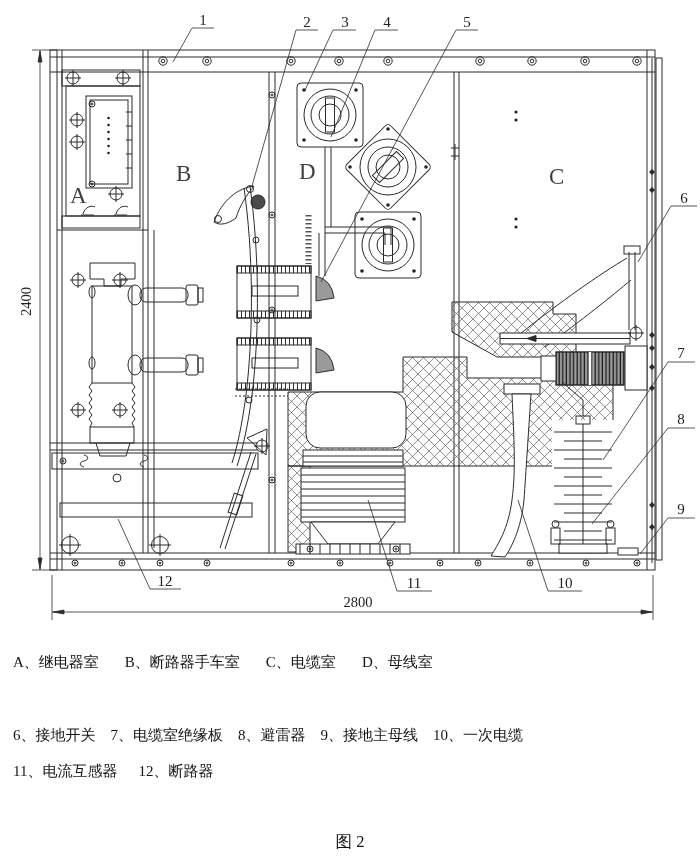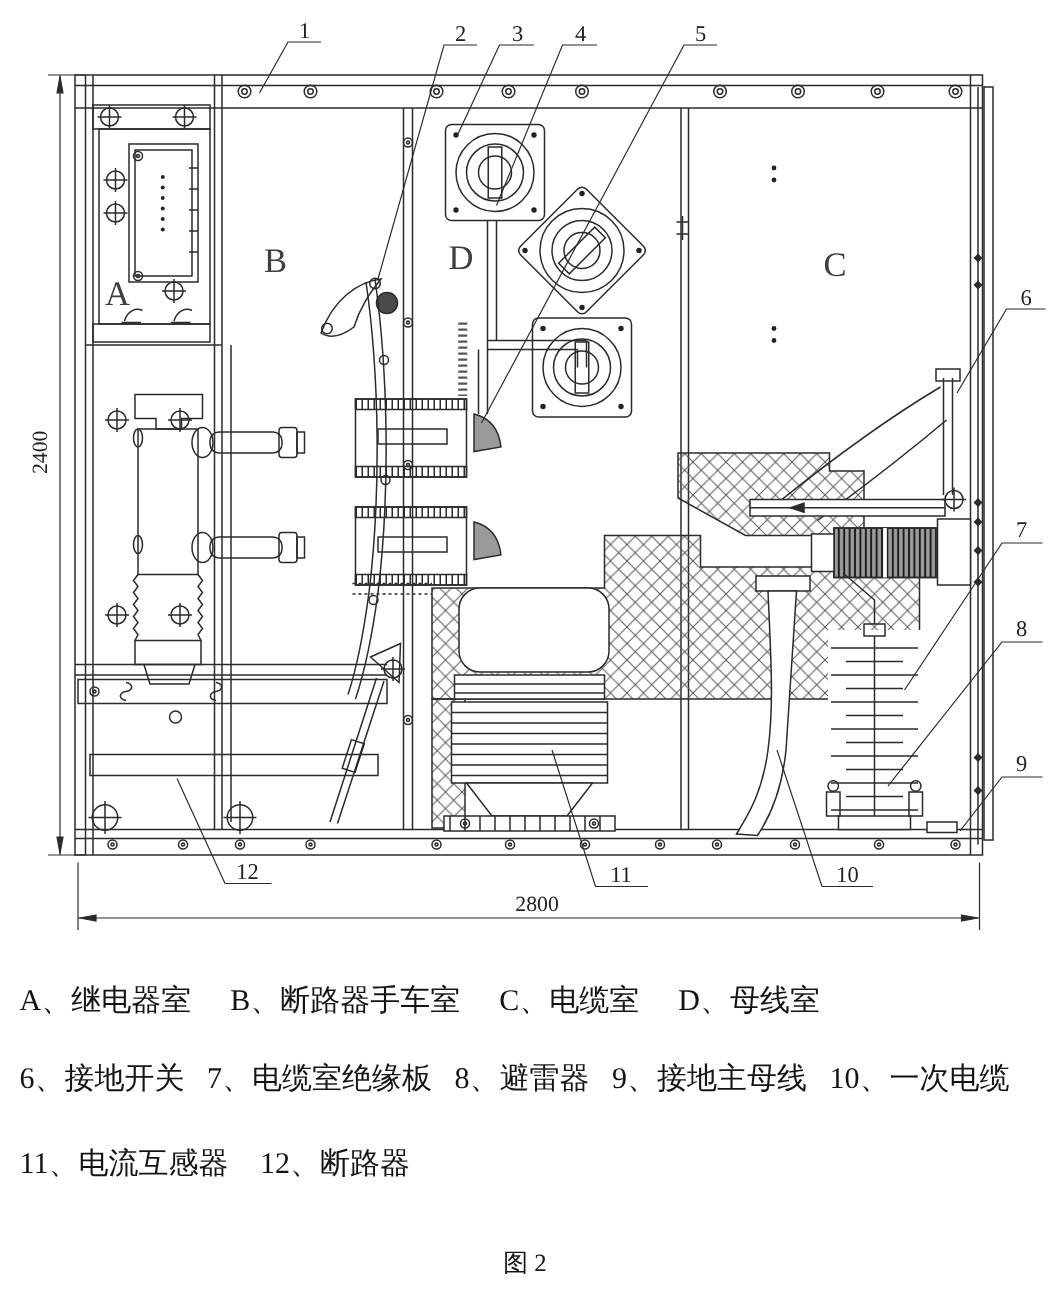--- a/index.html
+++ b/index.html
@@ -3,21 +3,21 @@
 <meta charset="utf-8">
 <style>
   html,body{margin:0;padding:0;background:#fff;}
   .page{position:relative;width:700px;height:864px;background:#fff;overflow:hidden;
         font-family:"Liberation Serif","DejaVu Serif",serif;color:#111;}
   .drawing{position:absolute;left:0;top:0;width:700px;height:630px;}
   svg text{fill:#222;stroke:none;font-family:"Liberation Serif","DejaVu Serif",serif;}
   .comp-letter{fill:#3f3f3f;font-size:23px;}
   .callout-num{font-size:15px;}
   .dim-text{font-size:14.5px;}
-  .legend-row{position:absolute;left:13px;white-space:nowrap;font-size:20px;color:#141414;text-decoration:underline;}
+  .legend-row{position:absolute;left:13px;white-space:nowrap;font-size:15px;color:#141414;text-decoration:underline;}
   .legend-row span{display:inline-block;}
   .row-rooms span{margin-right:26px;}
   .row-a span{margin-right:14px;}
   .row-b span{margin-right:15px;}
   .row-c span{margin-right:21px;margin-top:12px;}
   .caption{position:absolute;top:831px;left:0;width:100%;display:flex;justify-content:center;
            gap:38px;font-size:16.5px;color:#141414;}
 </style>
 </head>
 <body>
@@ -377,21 +377,21 @@
     <path d="M118,519 L150,589 H181"></path>
     <text class="callout-num" x="165" y="586" text-anchor="middle">12</text>
   </g>
 </g>
 </svg>
 </div>
 
 <div class="legend-row row-rooms" style="top:653px">
   <span>A、继电器室</span><span>B、断路器手车室</span><span>C、电缆室</span><span>D、母线室</span>
 </div>
-<div class="legend-row row-b" style="top:705px">
+<div class="legend-row row-b" style="top:726px">
   <span>6、接地开关</span><span>7、电缆室绝缘板</span><span>8、避雷器</span><span>9、接地主母线</span><span>10、一次电缆</span>
 </div>
 <div class="legend-row row-c" style="top:750px">
   <span>11、电流互感器</span><span>12、断路器</span>
 </div>
 
 <div class="caption">
   <span>图 2</span>
 </div>
 

